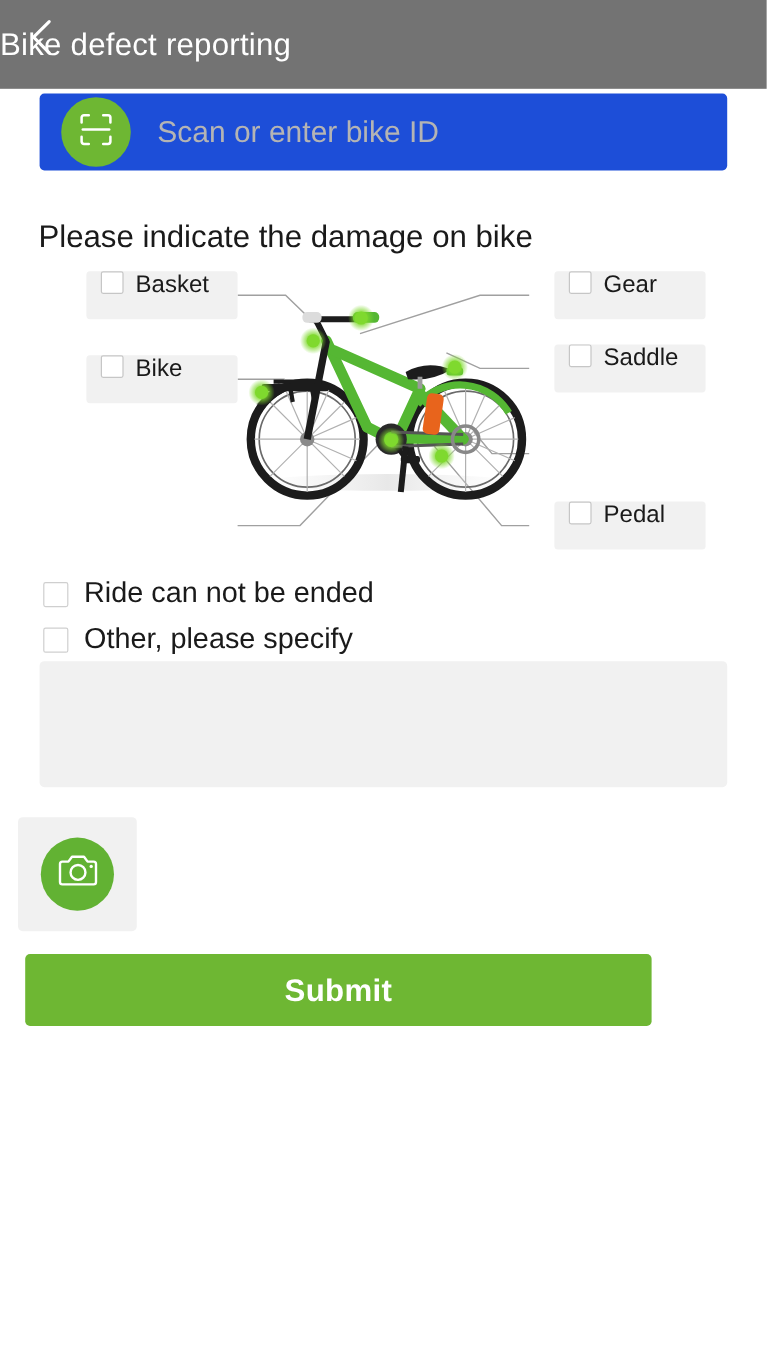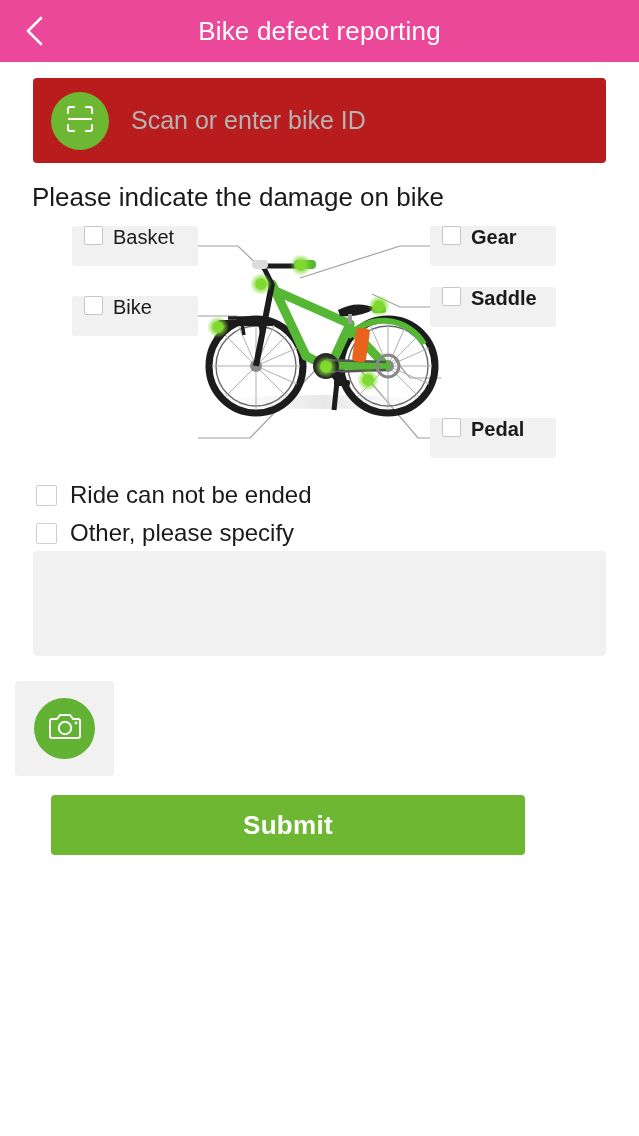--- a/index.html
+++ b/index.html
@@ -14,25 +14,25 @@
     overflow: hidden;
     font-family: "Liberation Sans", sans-serif;
     -webkit-font-smoothing: antialiased;
   }
 
   
   .header {
     position: absolute;
     top: 0; left: 0;
     width: 639px;
-    height: 62px;
-    background: #ec4899;
-    display: flex;
-    align-items: center;
-    justify-content: center;
+    height: 74px;
+    background: #737373;
+    display: flex;
+    align-items: center;
+    justify-content: flex-start;
   }
   .header-title {
     color: #ffffff;
     font-size: 26px;
     font-weight: 400;
     letter-spacing: 0.2px;
   }
   .back-btn {
     position: absolute;
     left: 8px;
@@ -45,22 +45,22 @@
     cursor: pointer;
   }
   .back-btn svg { display: block; }
 
   
   .scan-bar {
     position: absolute;
     left: 33px;
     top: 78px;
     width: 573px;
-    height: 85px;
-    background: #b91c1c;
+    height: 64px;
+    background: #1d4ed8;
     border-radius: 4px;
     display: flex;
     align-items: center;
   }
   .scan-icon-circle {
     width: 58px;
     height: 58px;
     margin-left: 18px;
     border-radius: 50%;
     background: #6eb733;
@@ -113,21 +113,21 @@
   .part-chip {
     position: absolute;
     background: #f1f1f1;
     border-radius: 3px;
     height: 40px;
     display: flex;
     align-items: flex-start;
     cursor: pointer;
   }
   .part-chip.left  { left: 72px;  width: 126px; }
-  .part-chip.right { left: 430px; width: 126px; font-weight: bold; }
+  .part-chip.right { left: 462px; width: 126px; }
   .part-chip .cbox {
     width: 17px;
     height: 17px;
     border: 1px solid #c6c6c6;
     background: #ffffff;
     border-radius: 2px;
     margin-left: 12px;
     flex: none;
   }
   .part-chip .plabel {
@@ -198,23 +198,23 @@
     border-radius: 50%;
     background: #62b233;
     display: flex;
     align-items: center;
     justify-content: center;
   }
 
   
   .submit-btn {
     position: absolute;
-    left: 51px;
+    left: 21px;
     top: 795px;
-    width: 474px;
+    width: 522px;
     height: 60px;
     background: #6eb733;
     border: none;
     border-radius: 4px;
     color: #ffffff;
     font-family: "Liberation Sans", sans-serif;
     font-size: 26px;
     font-weight: bold;
     cursor: pointer;
     letter-spacing: 0.3px;

